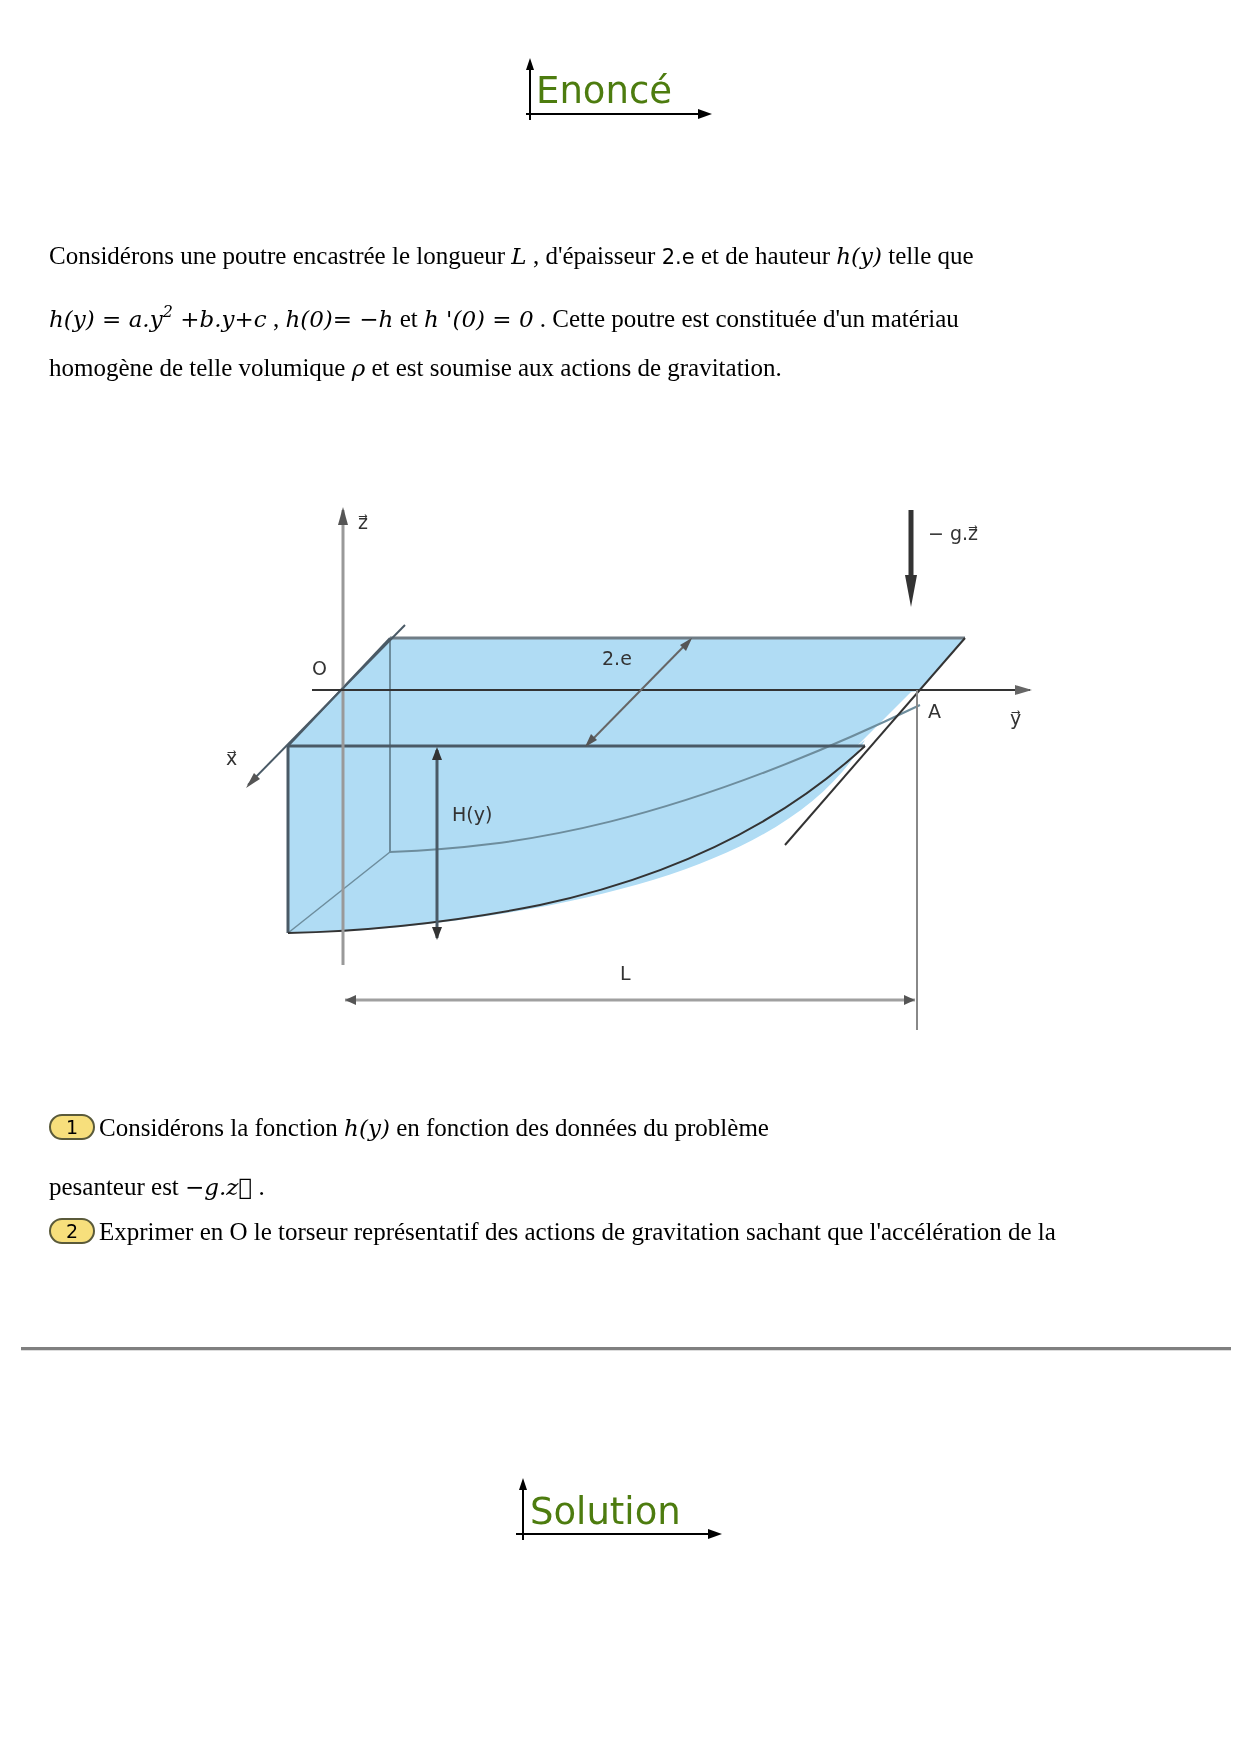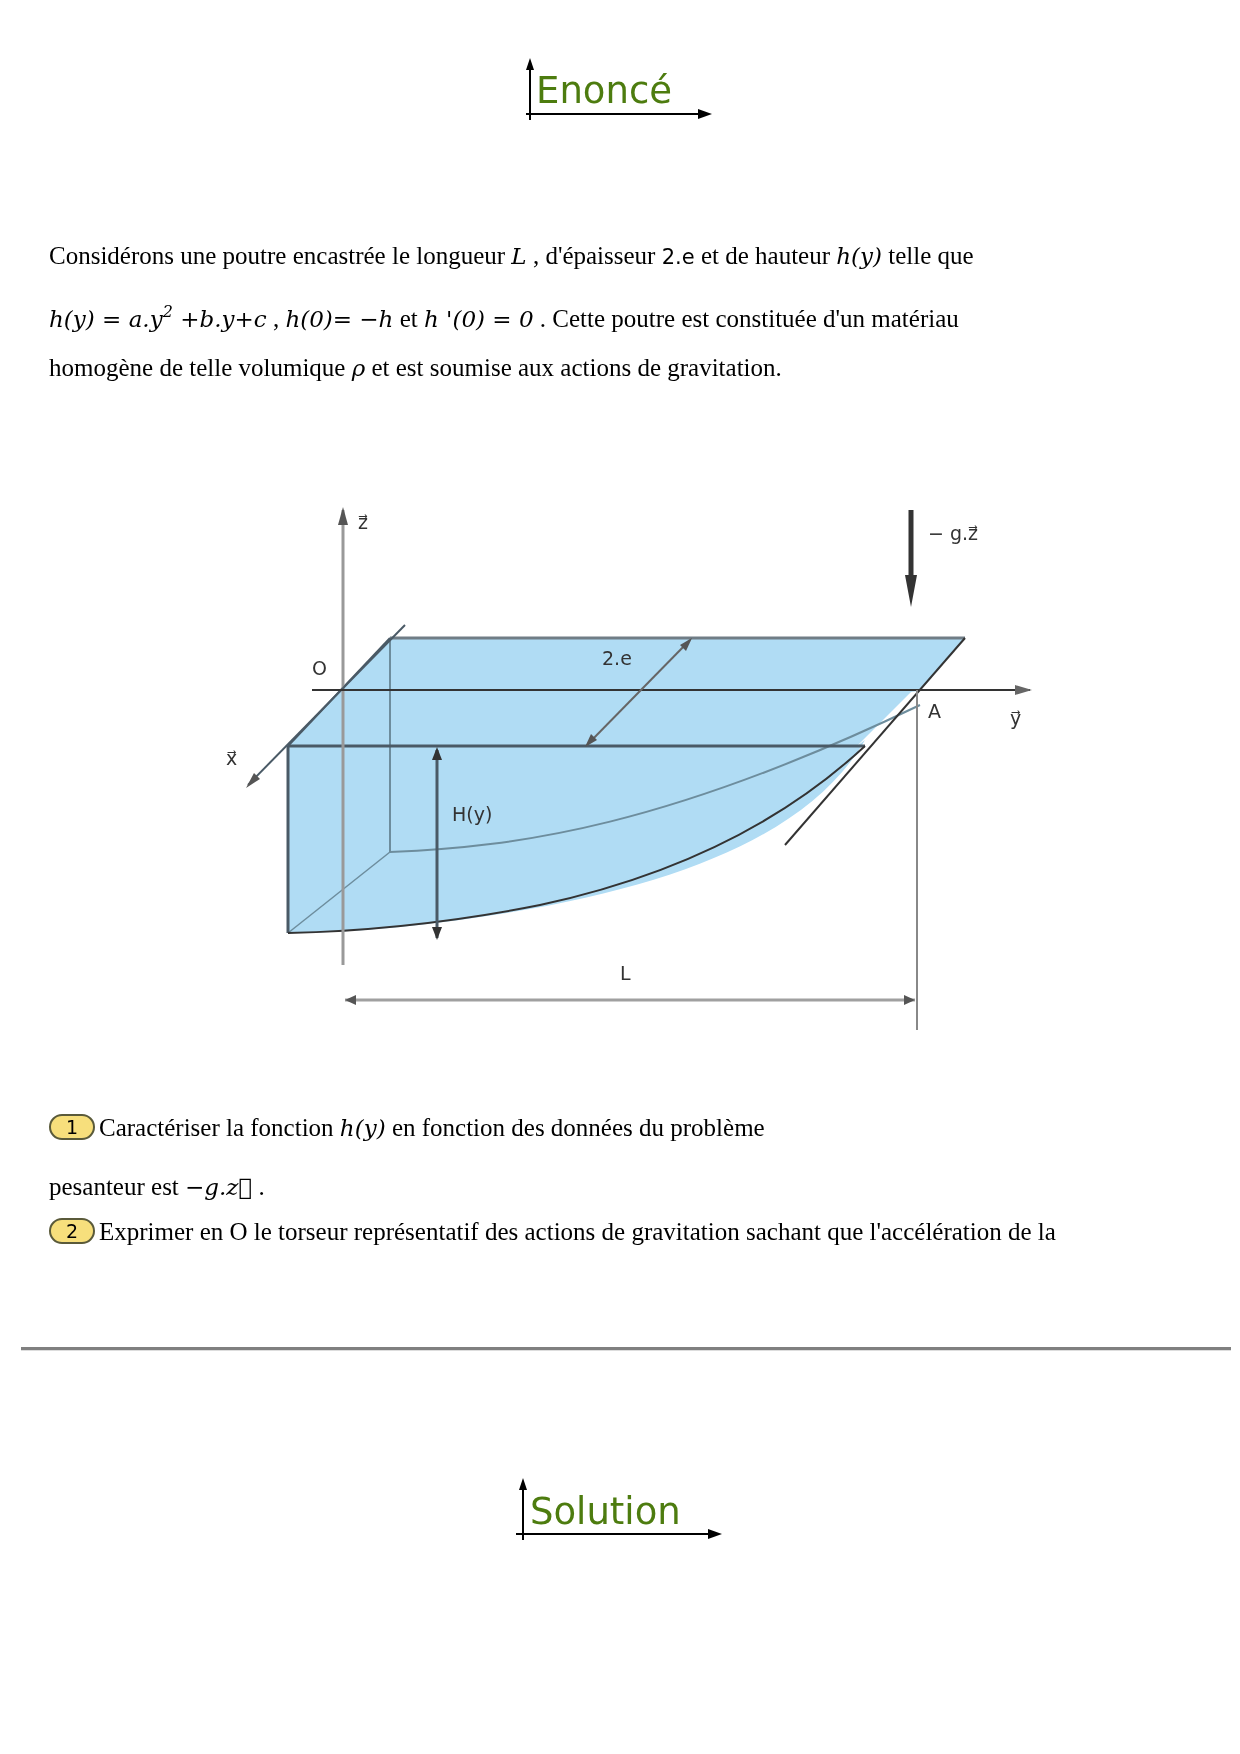--- a/index.html
+++ b/index.html
@@ -98,21 +98,21 @@
     <polygon points="695,505 684,500 684,510" fill="#555"></polygon>
     <text class="fig-label" x="400" y="485">L</text>
 
     <line x1="691" y1="15" x2="691" y2="85" stroke="#333" stroke-width="5"></line>
     <polygon points="691,112 685,80 697,80" fill="#333"></polygon>
     <text class="fig-label" x="708" y="45">− g.z⃗</text>
   </svg>
 </div>
 
 <div class="para" style="top:1113px;">
-  <span class="badge">1</span><span>Caractériser la fonction </span><span class="math">h(y)</span><span> en fonction des données du problème</span>
+  <span class="badge">1</span><span>Considérons la fonction </span><span class="math">h(y)</span><span> en fonction des données du problème</span>
 </div>
 <div class="para" style="top:1217px;">
   <span class="badge">2</span><span>Exprimer en O le torseur représentatif des actions de gravitation sachant que l'accélération de la</span>
 </div>
 <div class="para" style="top:1172px;">
   <span>pesanteur est </span><span class="math">−g.z⃗</span><span> .</span>
 </div>
 
 <div class="rule"></div>
 

